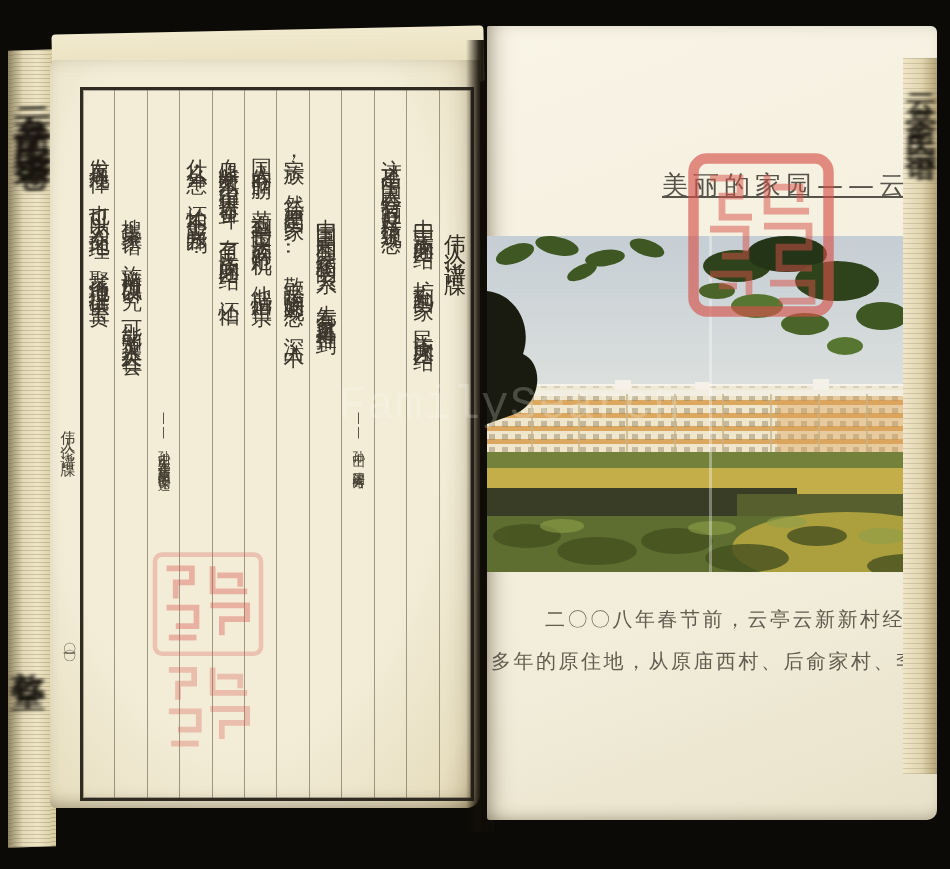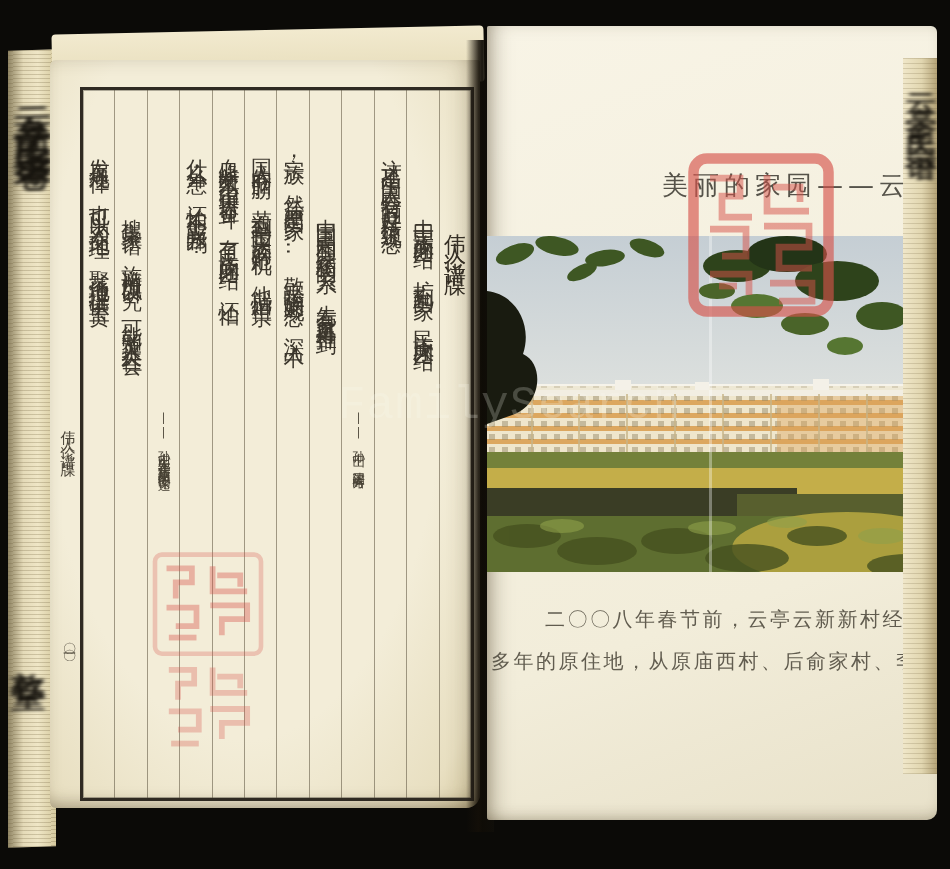--- a/index.html
+++ b/index.html
@@ -44,21 +44,21 @@
   
   .gutter{position:absolute;left:466px;top:40px;width:28px;height:792px;
     background:linear-gradient(90deg,rgba(20,15,8,0),rgba(20,15,8,.85) 45%,rgba(15,12,6,.95) 58%,rgba(30,25,15,.25));}
 
   
   .page-right{position:absolute;left:487px;top:26px;width:450px;height:794px;
     background:linear-gradient(160deg,#f8f4e6,#f2edda 70%,#e8e1c9);
     border-radius:2px 6px 10px 3px;overflow:hidden;
     box-shadow:inset 14px 0 22px -12px rgba(60,45,20,.5),inset 0 -8px 16px -8px rgba(60,45,20,.3);}
   .rp-title{position:absolute;left:175px;top:142px;font-size:26px;letter-spacing:5px;
-    color:#56534a;white-space:nowrap;}
+    color:#56534a;white-space:nowrap;text-decoration:underline;}
   .photo{position:absolute;left:0;top:210px;width:450px;height:336px;}
   .cap{position:absolute;font-size:20px;letter-spacing:2.5px;color:#615c4f;white-space:nowrap;}
   .cap1{left:58px;top:580px;}
   .cap2{left:4px;top:622px;}
 
   
   .right-edge{position:absolute;left:903px;top:58px;width:34px;height:716px;
     background:linear-gradient(90deg,#f0e7c9,#e1d6b0 55%,#b3a277);overflow:hidden;}
   .right-edge::after{content:"";position:absolute;inset:0;
     background:repeating-linear-gradient(180deg,rgba(115,100,65,.22) 0 1px,transparent 1px 5px);}

